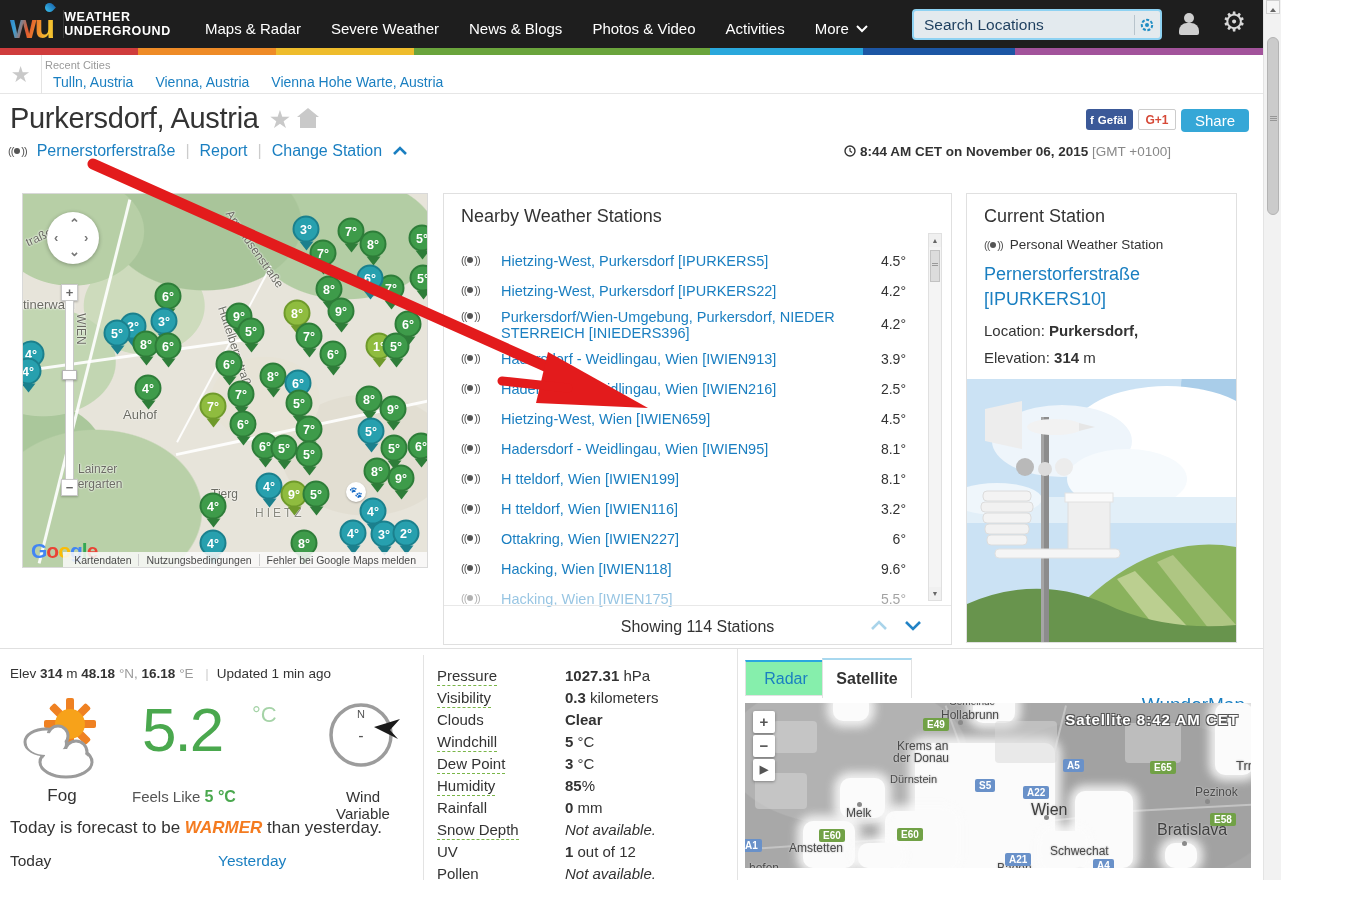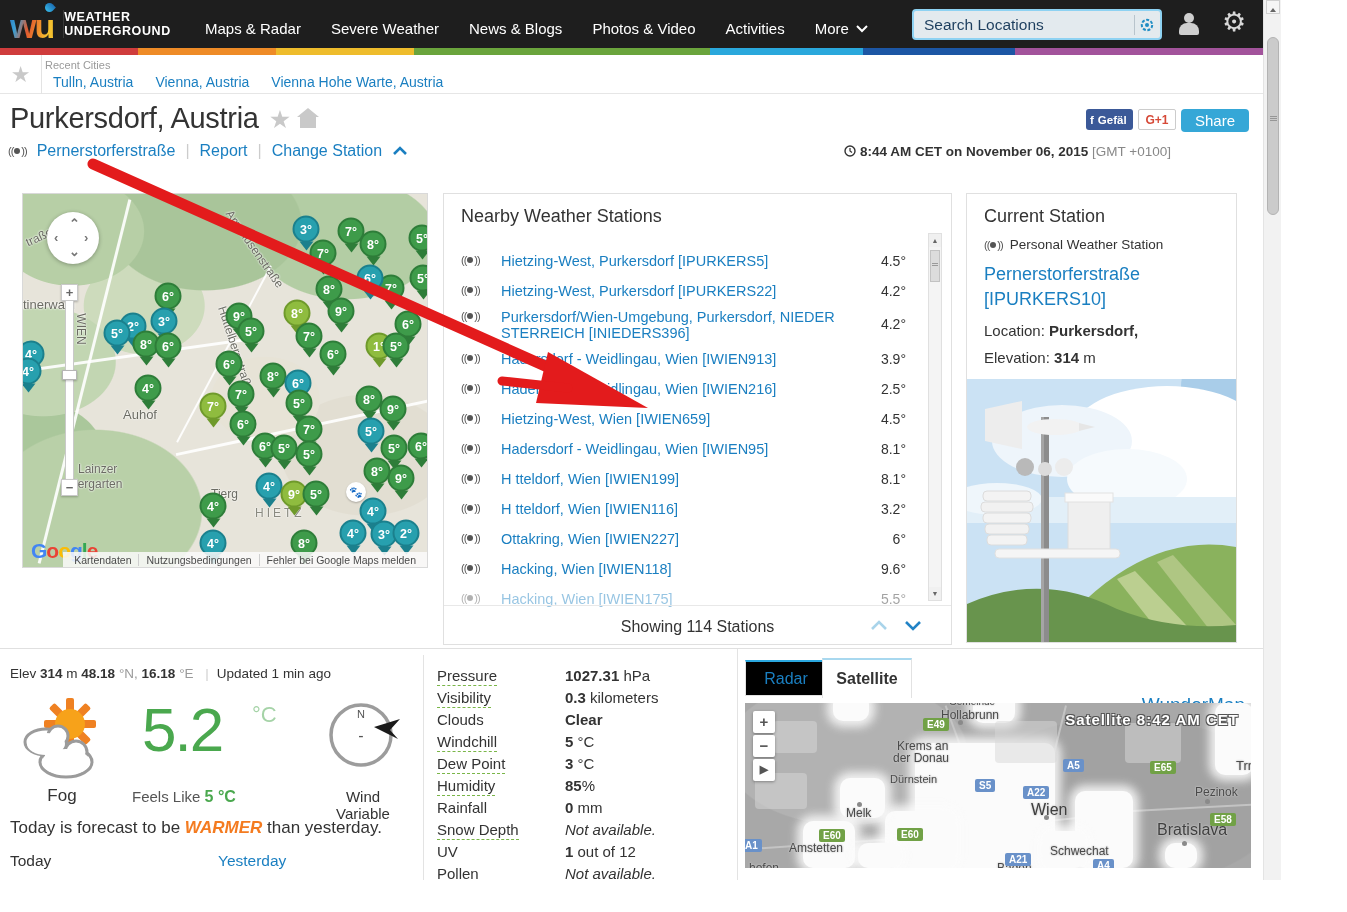--- a/index.html
+++ b/index.html
@@ -119,21 +119,21 @@
   
   .cond{position:absolute;left:424px;top:655px;width:313px;height:225px}
   .cond-row{position:absolute;left:13px;right:0;height:22px;font-size:15px}
   .cond-label{position:absolute;left:0;top:0;color:#333}
   .cond-label.dashed{border-bottom:1.5px dashed #7ab648;padding-bottom:1px;cursor:help}
   .cond-val{position:absolute;left:128px;top:0;color:#333}
   .cond-val b{font-weight:bold}
   .cond-val i{font-style:italic}
   
   .rtab{position:absolute;top:660px;height:36px;display:flex;align-items:center;justify-content:center;font-size:16px;cursor:pointer}
-  .rtab-radar{left:745px;width:82px;background:#000000;border:1px solid #e2e2e2;border-top:2px solid #2aa7df;color:#1a7fc1}
+  .rtab-radar{left:745px;width:82px;background:#86efac;border:1px solid #e2e2e2;border-top:2px solid #2aa7df;color:#1a7fc1}
   .rtab-sat{left:822px;width:90px;top:658px;height:40px;background:#fff;border:1px solid #e2e2e2;border-bottom:none;border-top:2px solid #a8d8ef;color:#333;font-weight:bold}
   .wundermap{position:absolute;right:18px;top:694px;font-size:19px}
   .satmap{position:absolute;left:745px;top:703px;width:506px;height:165px;background:#a8a8a8;overflow:hidden;
     background-image:radial-gradient(200px 120px at 20% 30%,#b2b2b2 0 60%,transparent 61%),radial-gradient(260px 140px at 75% 60%,#a2a2a2 0 60%,transparent 61%),radial-gradient(150px 90px at 50% 90%,#b5b5b5 0 60%,transparent 61%)}
   .cloud{position:absolute;background:#fbfbfb;border-radius:10px;box-shadow:0 0 10px 6px rgba(251,251,251,.85)}
   .cloud2{position:absolute;background:#d8d8d8;opacity:.5;border-radius:4px}
   .satroad{position:absolute;background:#c6c6c6;opacity:.9}
   .satlabel{position:absolute;color:#4a4a4a;text-shadow:0 0 2px #c9c9c9,0 0 2px #c9c9c9;white-space:nowrap}
   .satdot{position:absolute;width:5px;height:5px;border-radius:50%;background:#8a8a8a}
   .badge{position:absolute;color:#fff;font-size:10px;font-weight:bold;border-radius:2px;padding:1px 4px}

